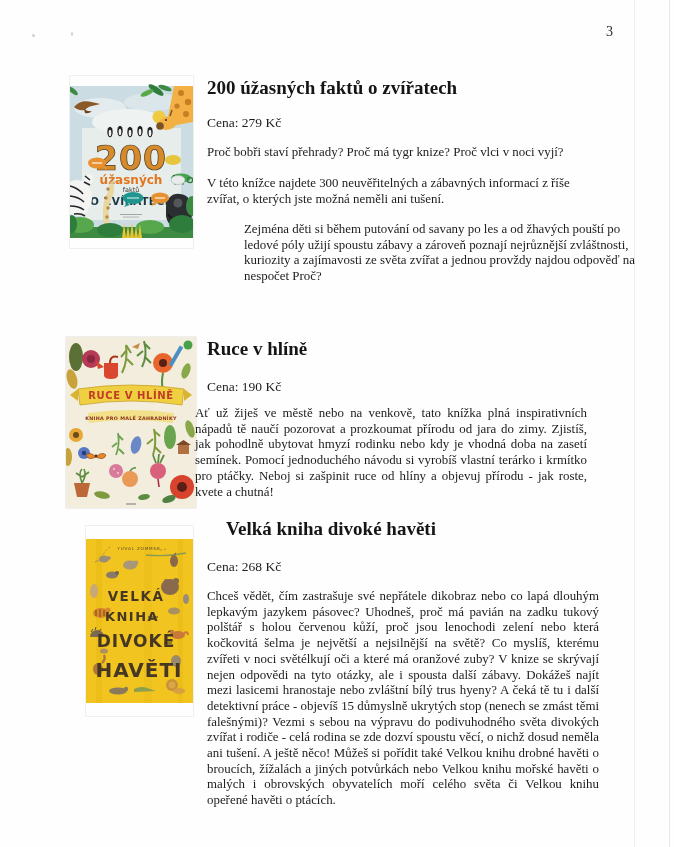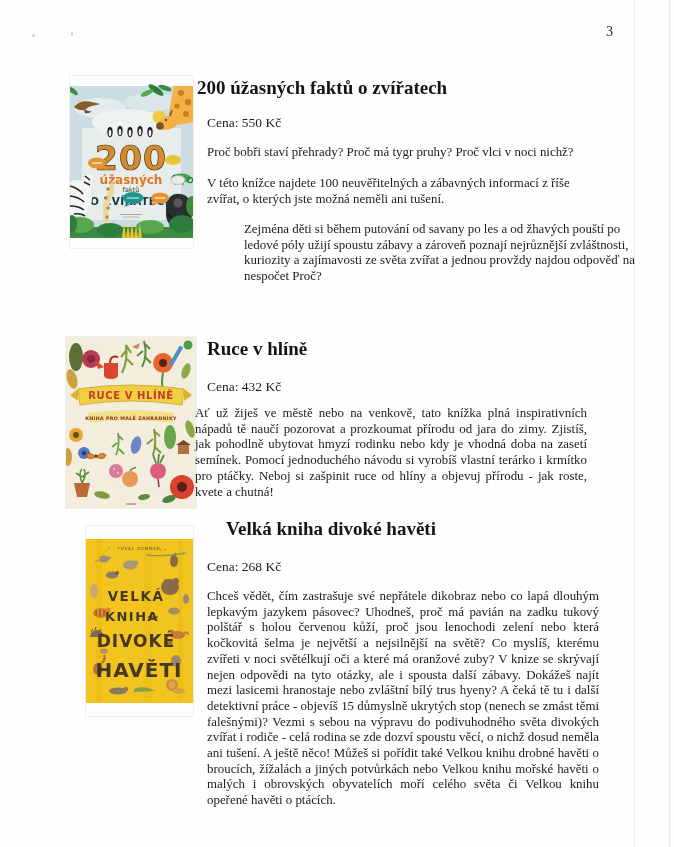--- a/index.html
+++ b/index.html
@@ -15,21 +15,21 @@
   .v2{left:669px;opacity:.75;}
   .booktitle{font-size:19px;font-weight:bold;white-space:nowrap;color:#151515;}
   .price{font-size:13.5px;}
   .para{width:392px;font-size:12.9px;line-height:15.7px;text-align:left;}
   .just{text-align:justify;}
   .cover{box-shadow:0 0 0 0.5px rgba(0,0,0,.12);}
   .cover svg{display:block;width:100%;height:100%;}
   .c1{left:70px;top:76px;width:123px;height:172px;}
   .c2{left:66px;top:337px;width:130px;height:171px;}
   .c3{left:86px;top:526px;width:107px;height:190px;}
-  .t1{left:197px;top:77px;text-align:center;}  .pr1{left:207px;top:115px;}
+  .t1{left:207px;top:77px;text-align:center;}  .pr1{left:207px;top:115px;}
   .p11{left:207px;top:145px;} .p12{left:207px;top:176px;} .p13{left:207px;top:222px;margin-left:37px;}
   .t2{left:207px;top:338px;} .pr2{left:207px;top:379px;} .p21{left:195px;top:406px;}
   .t3{left:207px;top:518px;margin-left:19px;} .pr3{left:207px;top:559px;} .p31{left:207px;top:589px;}
   text{font-family:"DejaVu Sans",sans-serif;}
 </style>
 </head>
 <body>
 
 <div id="canvas">
 
@@ -144,23 +144,23 @@
         <ellipse cx="40" cy="144" rx="13" ry="7" fill="#2f7d3c"></ellipse>
         <ellipse cx="80" cy="141" rx="14" ry="7" fill="#57a84c"></ellipse>
         <ellipse cx="112" cy="138" rx="13" ry="9" fill="#2f7d3c"></ellipse>
         <ellipse cx="122" cy="120" rx="6" ry="10" fill="#3d8a42"></ellipse>
         <ellipse cx="2" cy="138" rx="5" ry="9" fill="#2f7d3c"></ellipse>
         <path d="M52 152 l2 -15 2 15 l2 -13 2 13 l2 -16 2 16 l2 -12 2 12 l2 -14 2 14 Z" fill="#e9c430"></path>
       </g>
     </svg>
   </div>
   <div class="abs booktitle t1">200 úžasných faktů o zvířatech</div>
-  <div class="abs price pr1">Cena: 550 Kč</div>
-  <div class="abs para p11">Proč bobři staví přehrady? Proč má tygr pruhy? Proč vlci v noci nichž?</div>
-  <div class="abs para p12">V této knížce najdete 100 neuvěřitelných a zábavných informací z říše zvířat, o kterých jste možná neměli ani tušení.</div>
+  <div class="abs price pr1">Cena: 279 Kč</div>
+  <div class="abs para p11">Proč bobři staví přehrady? Proč má tygr knize? Proč vlci v noci vyjí?</div>
+  <div class="abs para p12">V této knížce najdete 300 neuvěřitelných a zábavných informací z říše zvířat, o kterých jste možná neměli ani tušení.</div>
   <div class="abs para p13">Zejména děti si během putování od savany po les a od žhavých pouští po ledové póly užijí spoustu zábavy a zároveň poznají nejrůznější zvláštnosti, kuriozity a zajímavosti ze světa zvířat a jednou provždy najdou odpověď na nespočet Proč?</div>
 
   <div class="abs cover c2">
     <svg viewBox="0 0 130 171">
       <rect width="130" height="171" fill="#f2eddc"></rect>
       <g>
         <ellipse cx="10" cy="20" rx="7" ry="14" fill="#5a7034"></ellipse>
         <ellipse cx="6" cy="42" rx="5" ry="10" fill="#c8a23a" transform="rotate(-15 6 42)"></ellipse>
         <circle cx="25" cy="22" r="9" fill="#b43a55"></circle>
         <circle cx="25" cy="22" r="4" fill="#8a2740"></circle>
@@ -215,21 +215,21 @@
           <circle cx="116" cy="150" r="5" fill="#5a2018"></circle>
         <ellipse cx="103" cy="162" rx="7" ry="3.5" fill="#4e8040" transform="rotate(-20 103 162)"></ellipse>
         <ellipse cx="36" cy="158" rx="8" ry="3.5" fill="#7e9a3e" transform="rotate(12 36 158)"></ellipse>
         <ellipse cx="78" cy="160" rx="6" ry="2.8" fill="#5c8c42" transform="rotate(-10 78 160)"></ellipse>
         <ellipse cx="2" cy="120" rx="4" ry="9" fill="#c8a23a"></ellipse>
         <rect x="60" y="166" width="10" height="2" fill="#999" opacity="0.7"></rect>
       </g>
     </svg>
   </div>
   <div class="abs booktitle t2">Ruce v hlíně</div>
-  <div class="abs price pr2">Cena: 432 Kč</div>
+  <div class="abs price pr2">Cena: 190 Kč</div>
   <div class="abs para just p21">Ať už žiješ ve městě nebo na venkově, tato knížka plná inspirativních nápadů tě naučí pozorovat a prozkoumat přírodu od jara do zimy. Zjistíš, jak pohodlně ubytovat hmyzí rodinku nebo kdy je vhodná doba na zasetí semínek. Pomocí jednoduchého návodu si vyrobíš vlastní terárko i krmítko pro ptáčky. Neboj si zašpinit ruce od hlíny a objevuj přírodu - jak roste, kvete a chutná!</div>
 
   <div class="abs cover c3">
     <svg viewBox="0 0 107 164">
       <rect width="107" height="164" fill="#f1c41f"></rect>
       <rect x="10" y="0" width="6" height="164" fill="#e5b812" opacity="0.5"></rect>
       <rect x="58" y="0" width="8" height="164" fill="#e8bc16" opacity="0.4"></rect>
       <rect x="92" y="0" width="5" height="164" fill="#e5b812" opacity="0.5"></rect>
       <text x="53" y="11" text-anchor="middle" font-size="4.2" letter-spacing="0.8" fill="#5a4a30">YUVAL ZOMMER</text>
       <g>

